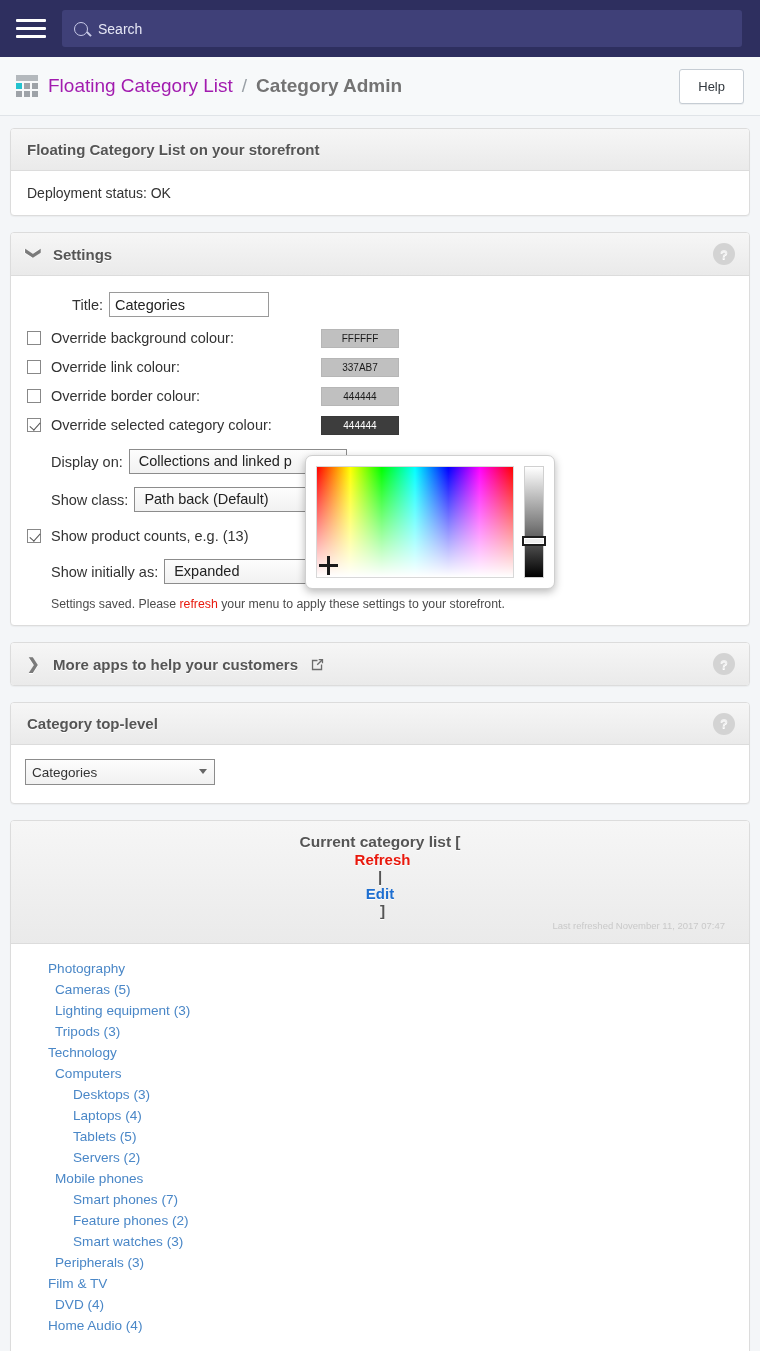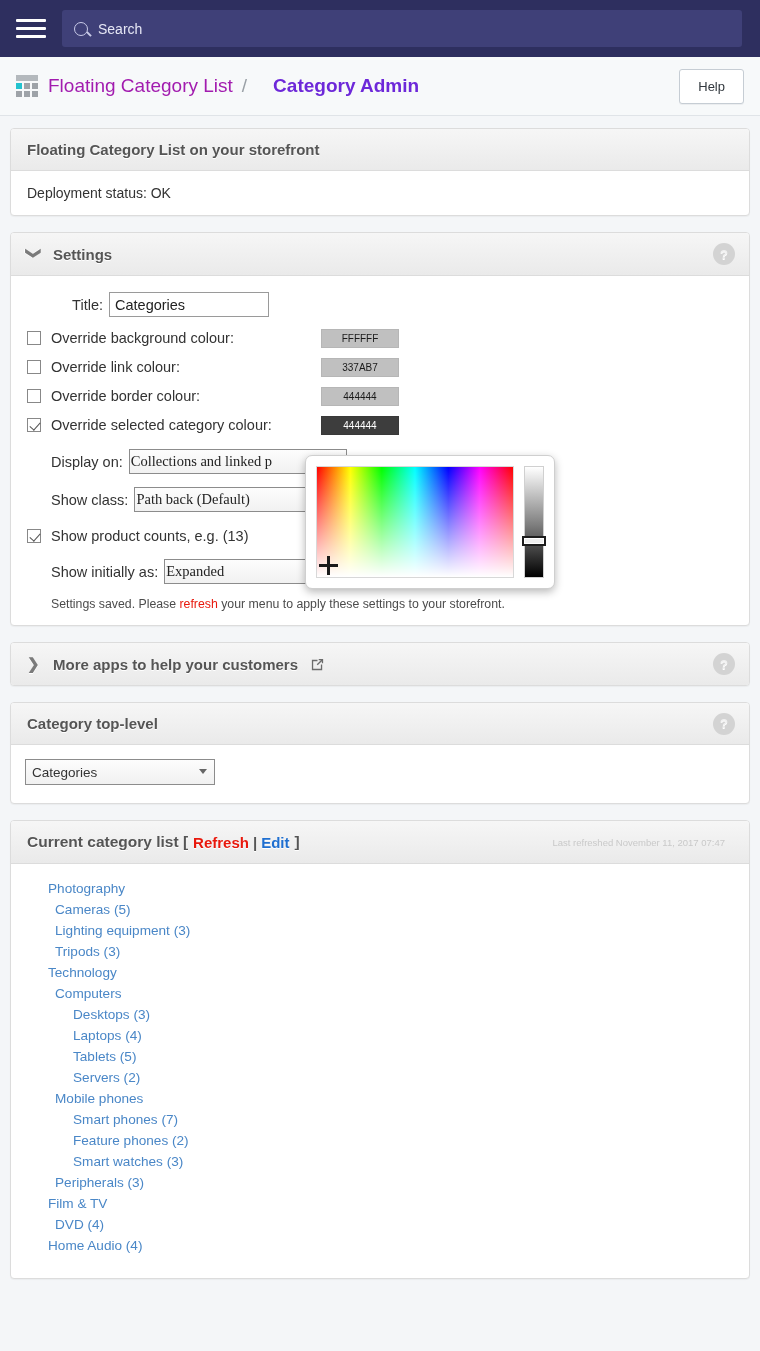--- a/index.html
+++ b/index.html
@@ -74,21 +74,21 @@
     grid-template-columns: 1fr 1fr 1fr;
     grid-template-rows: 6px 1fr 1fr;
     gap: 1.5px;
     flex: none;
   }
   .app-icon i { background: #9ea3a8; display:block; }
   .app-icon i.head { grid-column: 1 / span 3; background:#b4b9bd; }
   .app-icon i.teal { background: #23c3cf; }
   .crumb-app { font-size: 19px; color:#a21caf; font-weight:400; }
   .crumb-sep { font-size: 19px; color:#9aa0a6; margin: 0 9px; }
-  .crumb-cur { font-size: 19px; color:#6d28d9; font-weight:600;margin-left:17px; }
+  .crumb-cur { font-size: 19px; color:#737373; font-weight:600; }
   .help-btn {
     margin-left: auto;
     background: #ffffff;
     border: 1px solid #c6cdd4;
     border-radius: 3px;
     padding: 9px 18px;
     font-size: 13px;
     color: #31373d;
     cursor: pointer;
     box-shadow: 0 1px 0 rgba(22,29,37,.05);
@@ -170,23 +170,23 @@
     background:#fff;
     padding: 3px 5px;
     font-family: "Liberation Sans", sans-serif;
     font-size: 14.5px;
     color:#222;
     height: 25px;
   }
   .sel {
     border: 1px solid #8c8c8c;
     background: linear-gradient(#fdfdfd,#f1f1f1);
-    padding: 3px 22px 3px 1px;
+    padding: 3px 22px 3px 9px;
     font-size: 14.5px;
-    font-family: Liberation Serif, serif;
+    font-family: Liberation Sans, sans-serif;
     color:#222;
     height: 25px;
     position: relative;
     display:flex;
   }
   .sel .arrow {
     position:absolute; right:6px; top:50%;
     transform: translateY(-60%);
     width:0;height:0;
     border-left:4px solid transparent;
@@ -272,21 +272,21 @@
     border:1px solid #8c8c8c;
     background: linear-gradient(#fdfdfd,#f1f1f1);
     width: 190px; height: 26px;
     display:flex; align-items:center;
     padding: 0 22px 0 6px;
     font-size: 13.5px;
     position:relative;
   }
 
   
-  .cl-head { justify-content: flex-start; }
+  .cl-head { justify-content: flex-start; flex-direction: column; }
   .cl-title { font-weight:bold; font-size:15.5px; color:#555; }
   .cl-refresh { color:#e8180c; font-weight:bold; cursor:pointer; }
   .cl-pipe { color:#555; margin:0 4px; }
   .cl-edit { color:#1f6fd0; font-weight:bold; cursor:pointer; }
   .cl-stamp {
     margin-left:auto;
     font-size: 9.5px;
     color:#c9c9c9;
     font-weight:normal;
     text-shadow:none;

